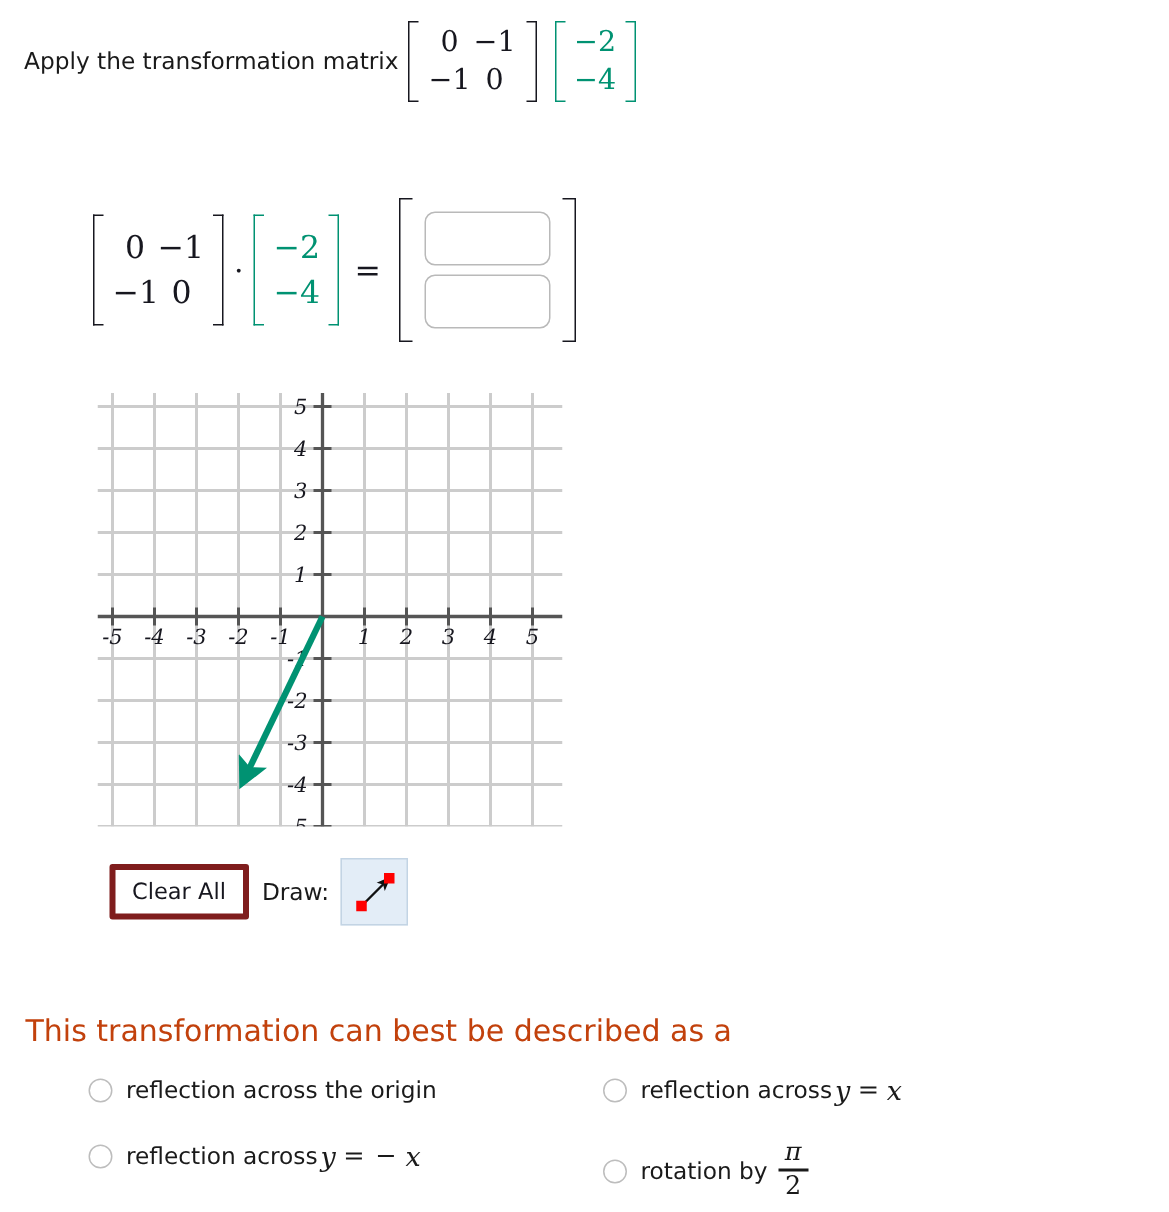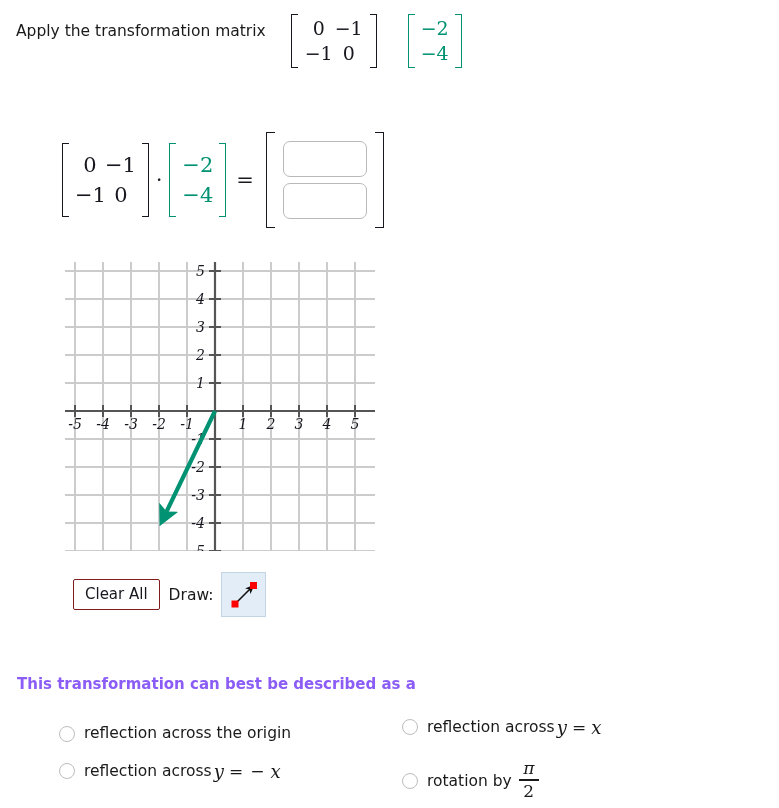--- a/index.html
+++ b/index.html
@@ -20,24 +20,23 @@
   .prompt {
     position: absolute;
     left: 16px;
     top: 14px;
     width: 752px;
     font-size: 15.5px;
     line-height: 34px;
   }
   .prompt-line1 {
     display: flex;
-    align-items: flex-start;
+    align-items: center;
     flex-wrap: nowrap;
     white-space: nowrap;
-    gap: 19px;
   }
   .prompt-line2 {
     margin-top: 8px;
     font-size: 15.5px;
   }
   .txt { display: inline-block; }
 
   
   .mat {
     display: inline-flex;
@@ -155,21 +154,21 @@
     left: 73px;
     top: 572px;
     display: flex;
     align-items: center;
   }
   .clear-btn {
     font-family: "DejaVu Sans", sans-serif;
     font-size: 15px;
     color: #17171f;
     background: #ffffff;
-    border: 1px solid #7f1d1d;
+    border: 4px solid #7f1d1d;
     border-radius: 2px;
     padding: 5px 11px 6px 11px;
     cursor: pointer;
     line-height: 18px;
   }
   .draw-label {
     font-size: 15.5px;
     margin-left: 9px;
     margin-right: 8px;
     color: #1a1a1a;
@@ -184,23 +183,22 @@
     align-items: center;
     justify-content: center;
     cursor: pointer;
   }
 
   
   .question {
     position: absolute;
     left: 17px;
     top: 675px;
-    font-size: 15px;
-    color: #8b5cf6;
-    font-weight: bold;
+    font-size: 20px;
+    color: #c2410c;
   }
   .options {
     position: absolute;
     left: 17px;
     top: 706px;
     width: 745px;
   }
   .opt-col-left {
     position: absolute;
     left: 42px;
@@ -212,21 +210,21 @@
     left: 385px;
     top: 0;
     width: 350px;
   }
   .opt {
     display: flex;
     align-items: center;
     cursor: pointer;
     min-height: 30px;
   }
-  .opt-l1 { margin-top: 6px; align-items: flex-end; }
+  .opt-l1 { margin-top: 6px; }
   .opt-l2 { margin-top: 14px; }
   .opt-r1 { margin-top: 6px; }
   .opt-r2 { margin-top: 18px; align-items: center; }
   .radio {
     width: 14px;
     height: 14px;
     min-width: 14px;
     border: 1px solid #bdbdbd;
     border-radius: 50%;
     background: #fff;

